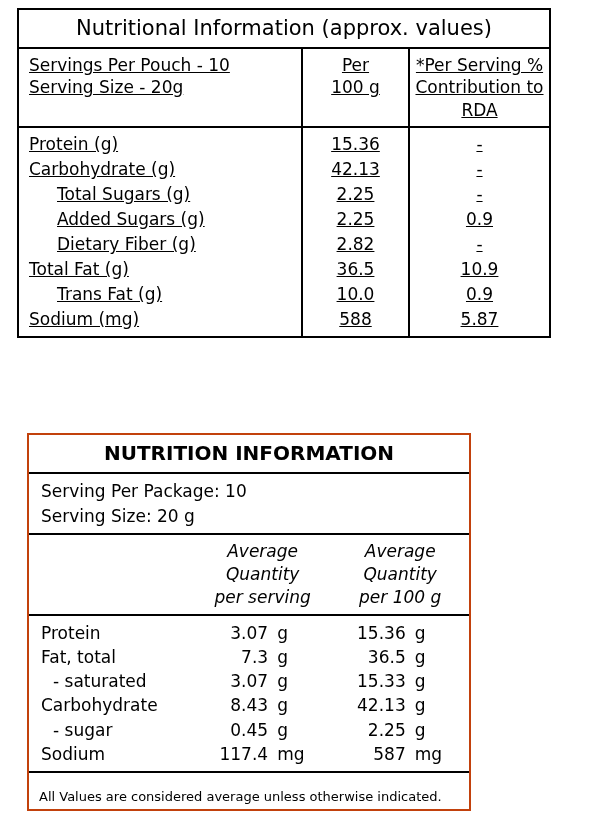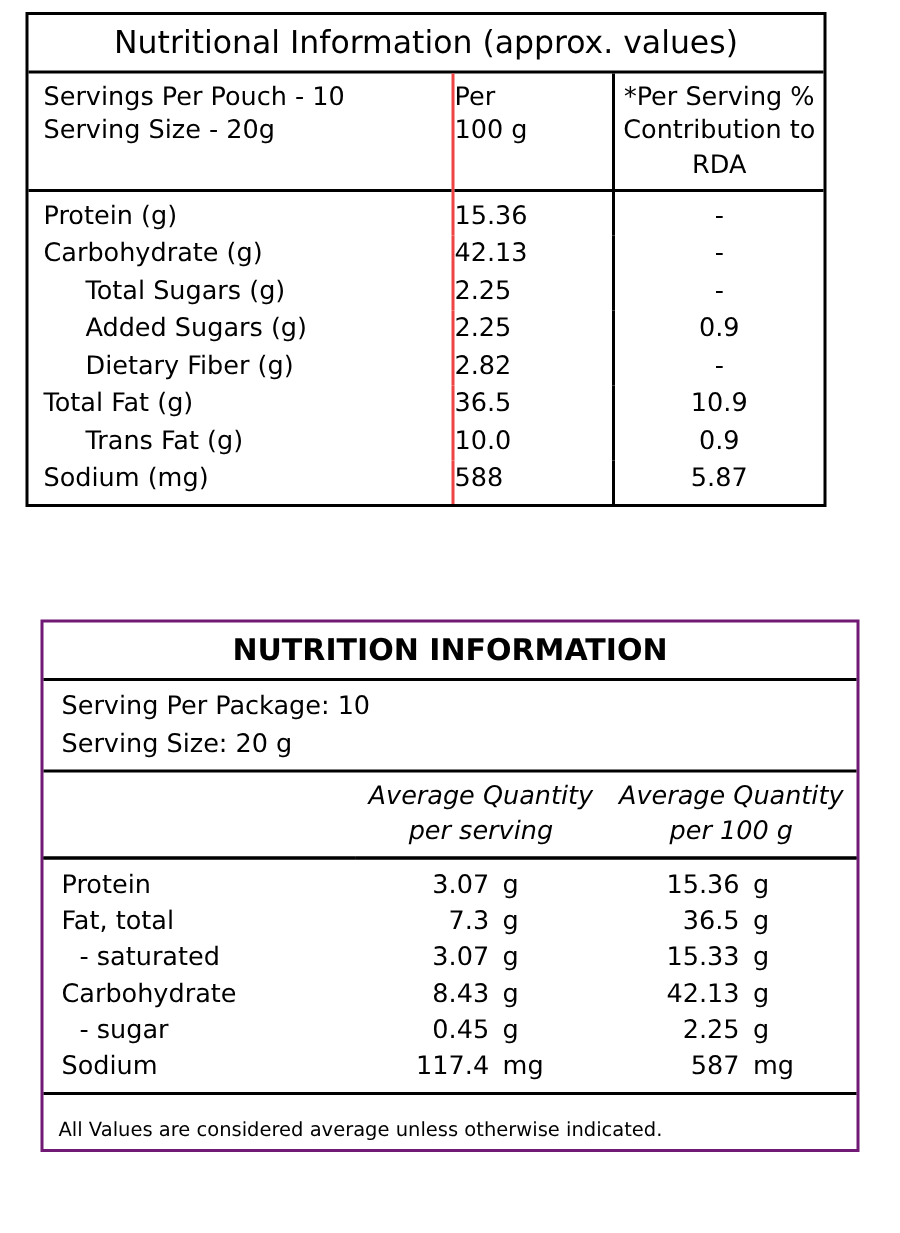--- a/index.html
+++ b/index.html
@@ -33,56 +33,57 @@
     letter-spacing: 0px;
   }
   .p1-table {
     width: 100%;
     border-collapse: collapse;
     font-size: 17px;
   }
   .p1-table td {
     padding: 1px 0;
     vertical-align: top;
+    text-decoration: underline;
   }
   .p1-head-row td {
     padding-top: 5px;
     padding-bottom: 5px;
   }
   .col-label {
     width: 244px;
     padding-left: 10px !important;
   }
   .col-per100 {
     width: 105px;
-    text-align: left;
-    border-left: 2px solid #ef4444;
+    text-align: center;
+    border-left: 2px solid #000000;
   }
   .col-rda {
     text-align: center;
     border-left: 2px solid #000;
   }
   .p1-headsep {
     border-bottom: 2px solid #000;
   }
   .p1-head-lines {
     line-height: 1.32;
   }
   .indent1 { padding-left: 38px !important; }
   .p1-body td { line-height: 1.35; font-size: 17px; }
   .p1-body tr:first-child td { padding-top: 5px; }
   .p1-body tr:last-child td { padding-bottom: 5px; }
 
   
   .panel2 {
     position: absolute;
     left: 27px;
-    top: 413px;
-    width: 546px;
-    border: 2px solid #701a75;
+    top: 433px;
+    width: 444px;
+    border: 2px solid #c2410c;
     box-sizing: border-box;
   }
   .p2-title {
     text-align: center;
     font-size: 20px;
     font-weight: bold;
     padding: 6px 0 7px 0;
     border-bottom: 2px solid #000;
   }
   .p2-serving {

